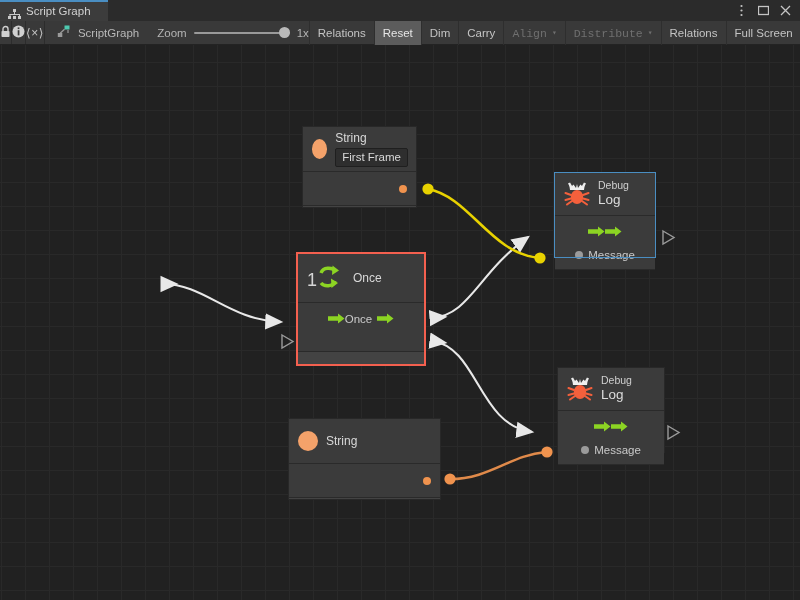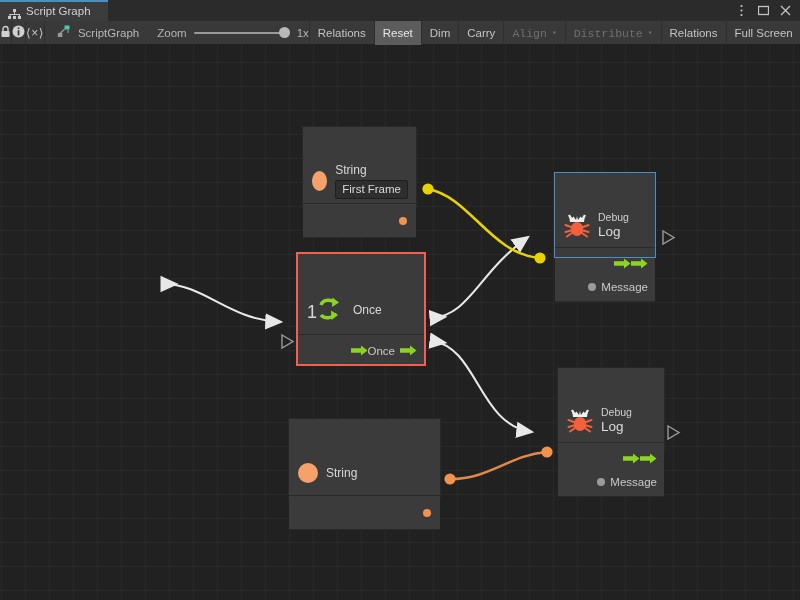--- a/index.html
+++ b/index.html
@@ -104,21 +104,20 @@
   }
   .node.sel-red  { outline: 2px solid #f4604f; outline-offset: -1px; border-color: #f4604f; }
   .node.sel-blue { outline: 1px solid #4a8ec2; outline-offset: -1px; border-color: #4a8ec2; }
 
   .node-accent { height: 7px; background: #9acd45; }
   .node-head {
     background: #3b3b3b;
     display: flex; align-items: center; gap: 8px;
     padding: 6px 8px 6px 9px;
     min-height: 38px;
-    margin-top: 32px;
   }
   .node-head .hd-icon { flex: 0 0 auto; display: flex; align-items: center; justify-content: center; }
   .node-head .hd-text { display: flex; flex-direction: column; justify-content: center; }
   .hd-title { font-size: 12px; color: #d8d8d8; line-height: 1.25; }
   .hd-sub   { font-size: 11.5px; color: #b6b6b6; line-height: 1.25; }
   .hd-title-sm { font-size: 10.5px; color: #cfcfcf; line-height: 1.2; }
   .hd-sub-lg   { font-size: 13.5px; color: #dcdcdc; line-height: 1.25; }
 
   .node-body {
     background: #3b3b3b;
@@ -127,21 +126,21 @@
     display: flex; flex-direction: column; gap: 2px;
     flex: 1;
   }
   .node-foot {
     background: #434343;
     border-top: 1px solid #2a2a2a;
     height: 16px;
   }
 
   .port-row {
-    display: flex; align-items: center; justify-content: flex-end;
+    display: flex; align-items: center; justify-content: center;
     height: 21px; padding: 0 7px;
   }
   .port { display: flex; align-items: center; gap: 5px; }
   .port-label { font-size: 11.5px; color: #c9c9c9; white-space: nowrap; }
   .dot-gray { width: 8px; height: 8px; border-radius: 50%; background: #9b9b9b; display: inline-block; }
   .dot-orange { width: 8px; height: 8px; border-radius: 50%; background: #f0934e; display: inline-block; }
 
   .str-field {
     background: #2e2e2e;
     border: 1px solid #1f1f1f;

